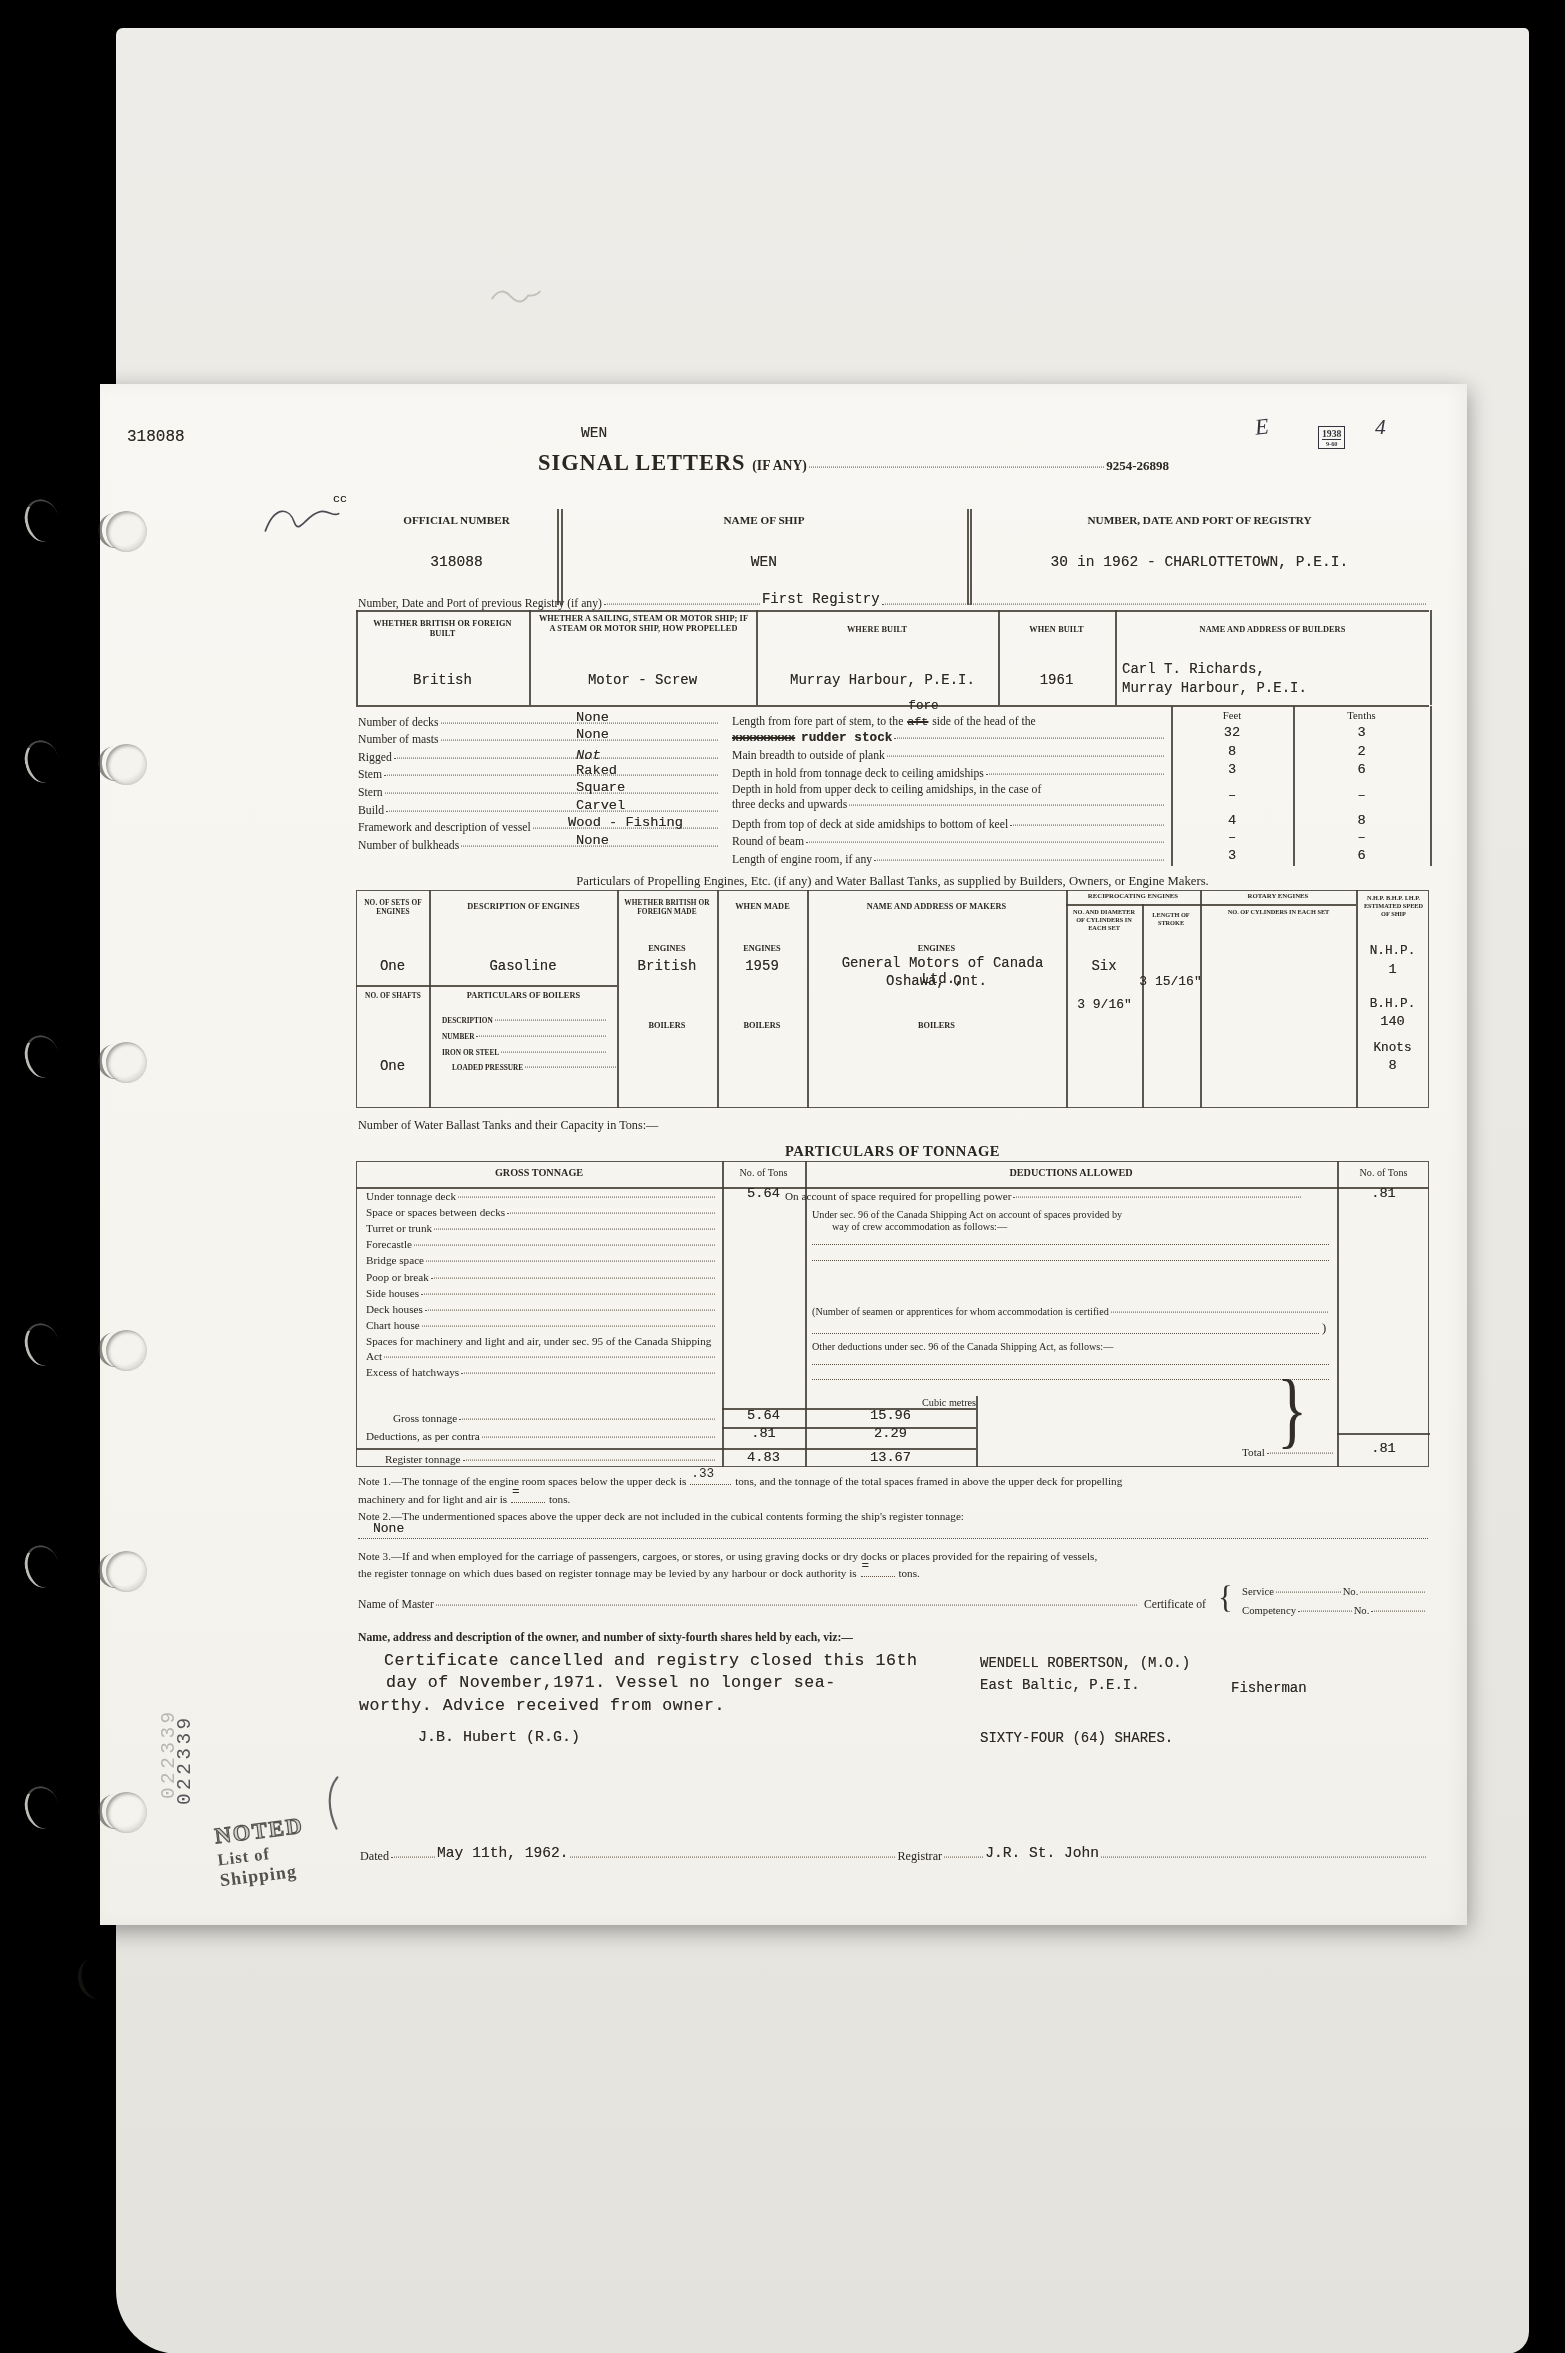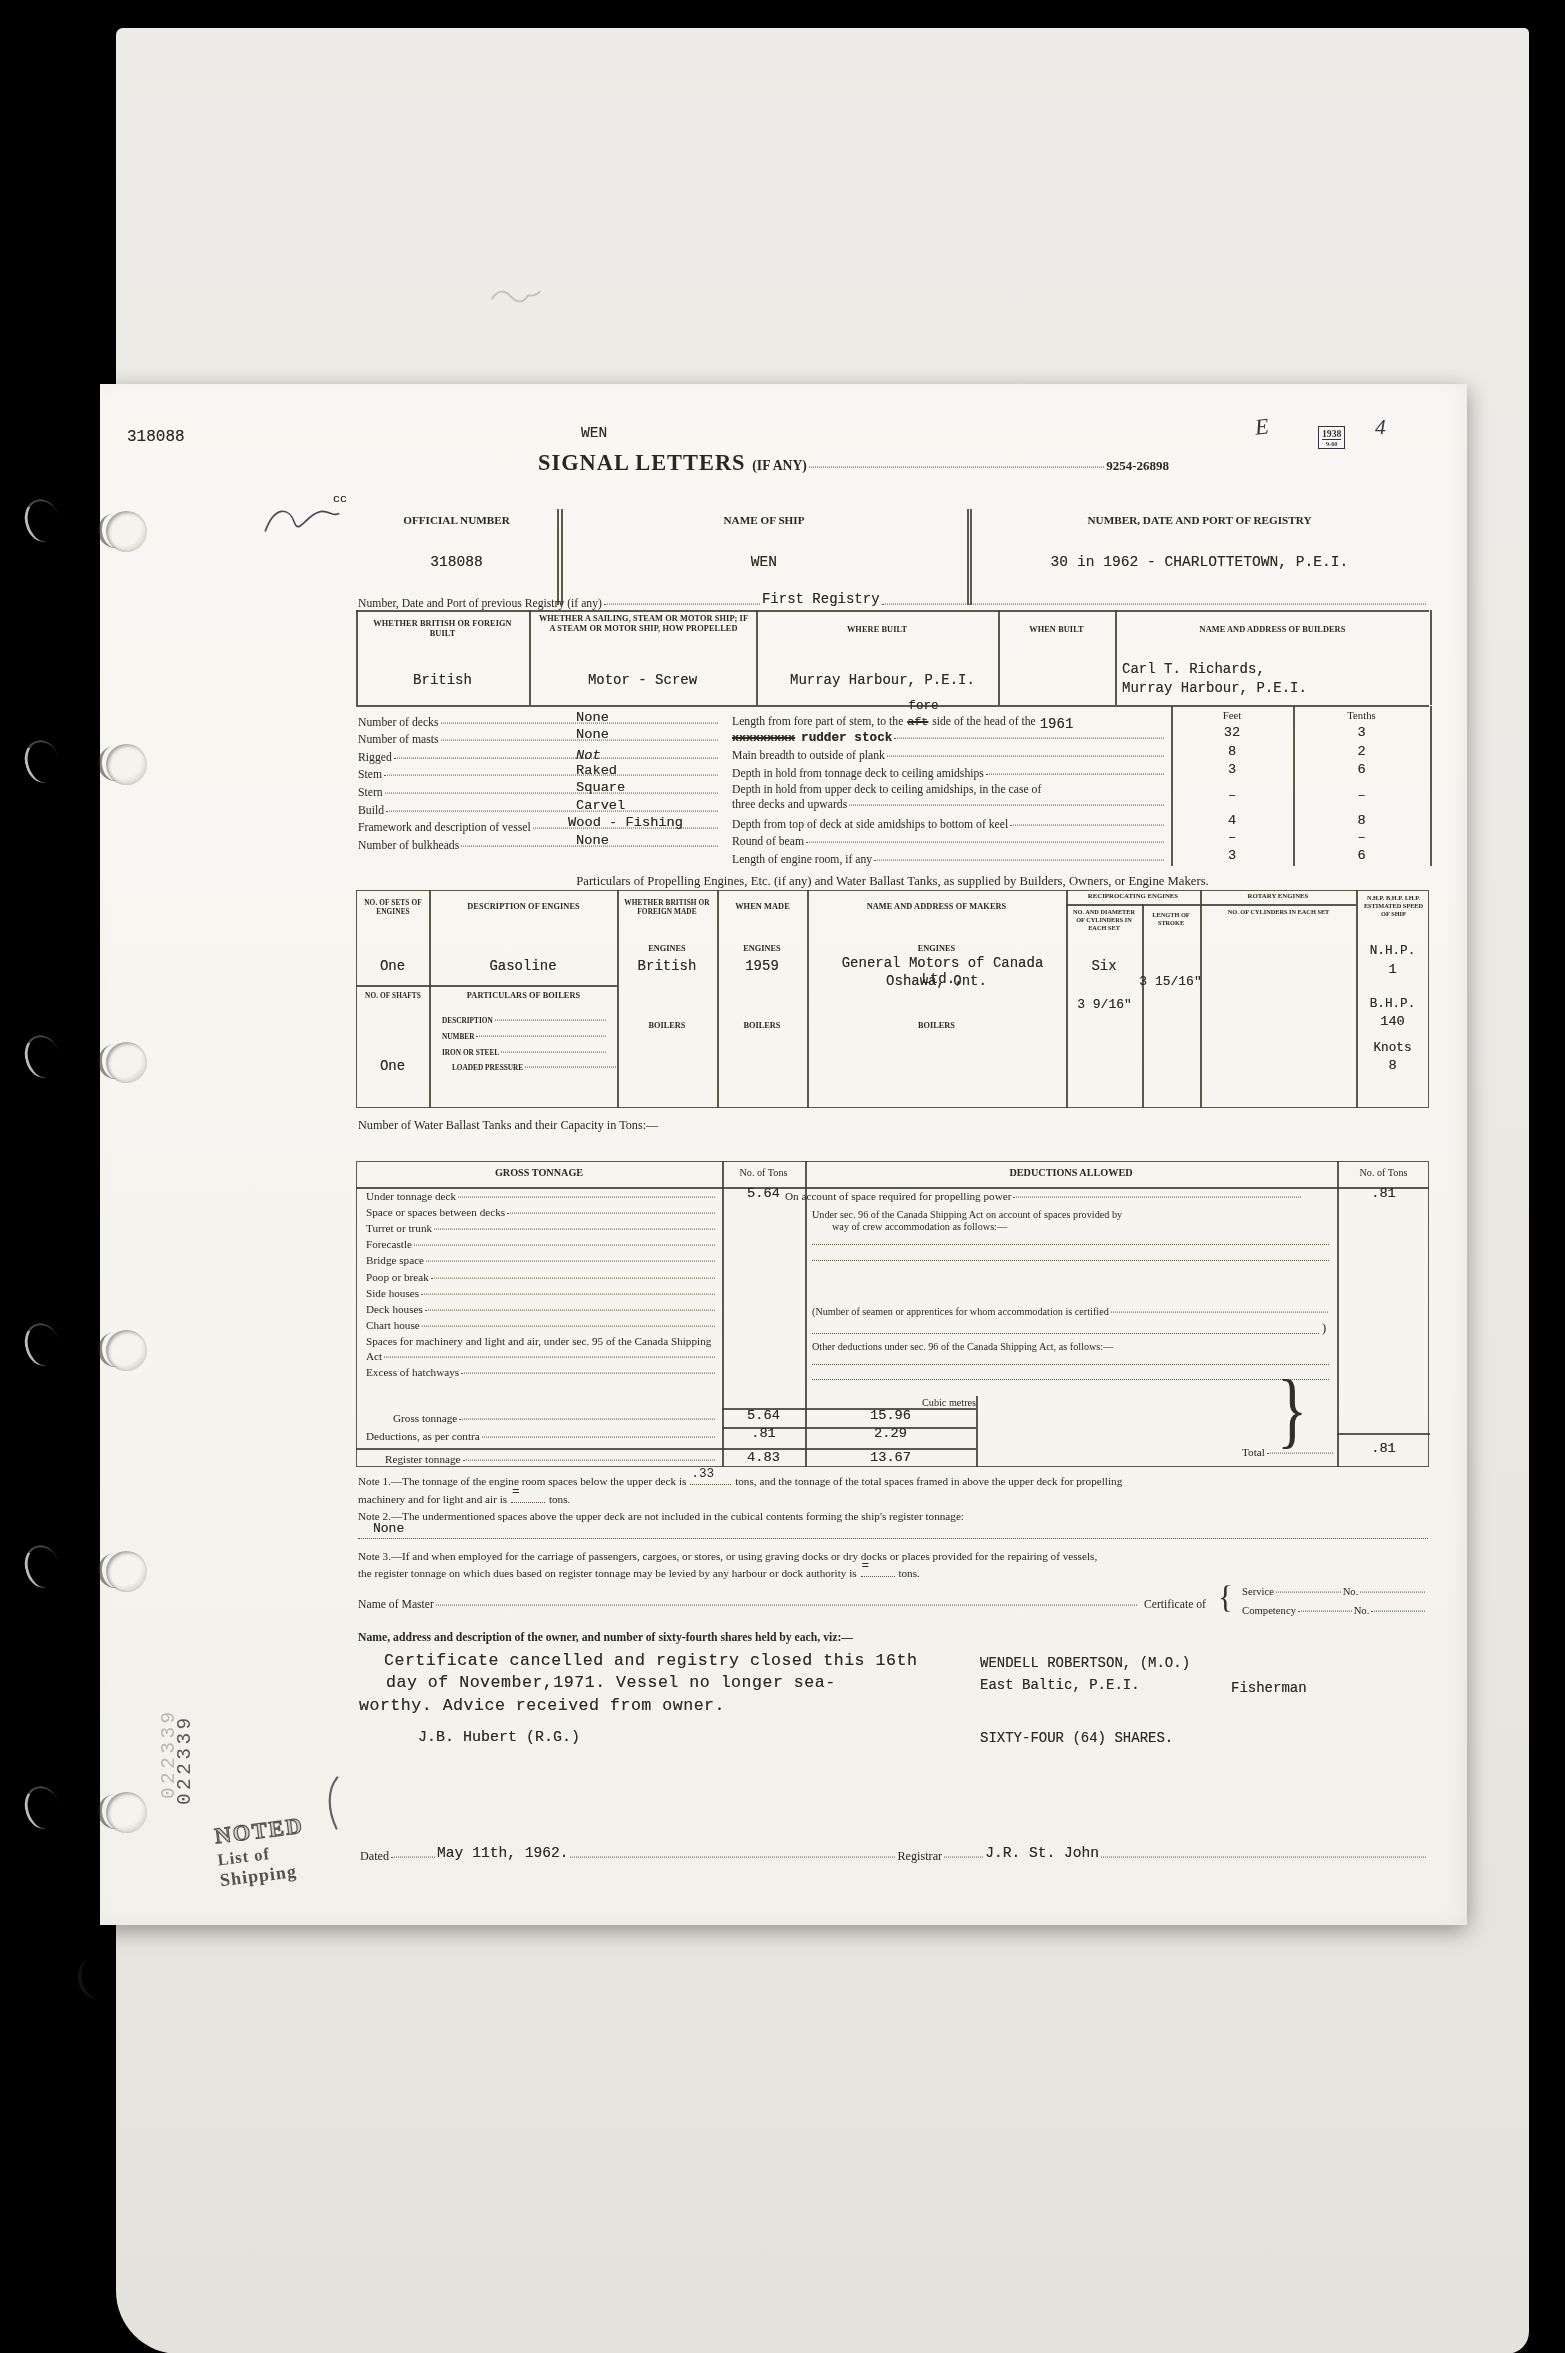--- a/index.html
+++ b/index.html
@@ -124,21 +124,21 @@
 
   <div class="s p tiny c" style="left:263px;top:235px;width:159px;">WHETHER BRITISH OR FOREIGN BUILT</div>
   <div class="s p tiny c" style="left:437px;top:230px;width:213px;">WHETHER A SAILING, STEAM OR MOTOR SHIP; IF A STEAM OR MOTOR SHIP, HOW PROPELLED</div>
   <div class="s p tiny c" style="left:656px;top:241px;width:242px;">WHERE BUILT</div>
   <div class="s p tiny c" style="left:898px;top:241px;width:117px;">WHEN BUILT</div>
   <div class="s p tiny c" style="left:1015px;top:241px;width:315px;">NAME AND ADDRESS OF BUILDERS</div>
 
   <div class="s t f29 c" style="left:256px;top:288px;width:173px;">British</div>
   <div class="s t f29 c" style="left:429px;top:288px;width:227px;">Motor - Screw</div>
   <div class="s t f29" style="left:690px;top:288px;">Murray Harbour, P.E.I.</div>
-  <div class="s t f29 c" style="left:898px;top:288px;width:117px;margin-top:44px;">1961</div>
+  <div class="s t f29 c" style="left:898px;top:288px;width:117px;">1961</div>
   <div class="s t f29" style="left:1022px;top:277px;">Carl T. Richards,</div>
   <div class="s t f29" style="left:1022px;top:296px;">Murray Harbour, P.E.I.</div>
 
   <div class="row" style="left:258px;top:332px;width:362px;">
       <span class="p f24">Number of decks</span>
       <span class="lead"></span>
     </div>
   <div class="row" style="left:258px;top:349px;width:362px;">
       <span class="p f24">Number of masts</span>
       <span class="lead"></span>
@@ -307,20 +307,21 @@
       <span class="p b f15">LOADED PRESSURE</span>
       <span class="lead"></span>
     </div>
 
   <div class="s p b f17 c" style="left:517px;top:637px;width:100px;">BOILERS</div>
   <div class="s p b f17 c" style="left:617px;top:637px;width:90px;">BOILERS</div>
   <div class="s p b f17 c" style="left:707px;top:637px;width:259px;">BOILERS</div>
 
   <div class="s p f25" style="left:258px;top:734px;">Number of Water Ballast Tanks and their Capacity in Tons:—</div>
 
+  <div class="s p b f30 c" style="left:256px;top:759px;width:1073px;letter-spacing:0.5px;">PARTICULARS OF TONNAGE</div>
 
   <div class="s" style="left:256px;top:777px;width:1073px;height:306px;border:1.5px solid rgba(66,60,50,.85);"></div>
   <div class="vl" style="left:622px;top:777px;height:306px;"></div>
   <div class="vl" style="left:705px;top:777px;height:306px;"></div>
   <div class="vl" style="left:1237px;top:777px;height:306px;"></div>
   <div class="vl" style="left:876px;top:1012px;height:71px;"></div>
   <div class="hl" style="left:256px;top:803px;width:1073px;"></div>
   <div class="hl" style="left:622px;top:1024px;width:254px;"></div>
   <div class="hl" style="left:622px;top:1043px;width:254px;"></div>
   <div class="hl" style="left:256px;top:1064px;width:620px;"></div>

